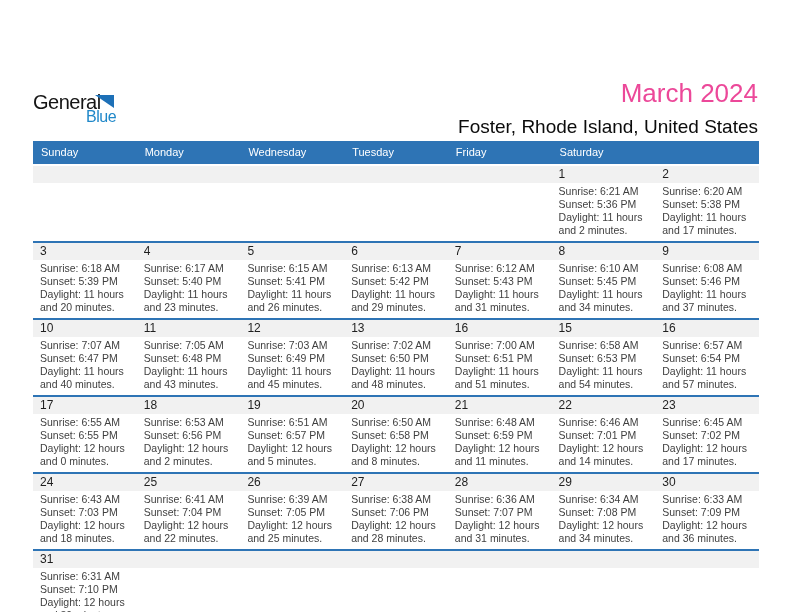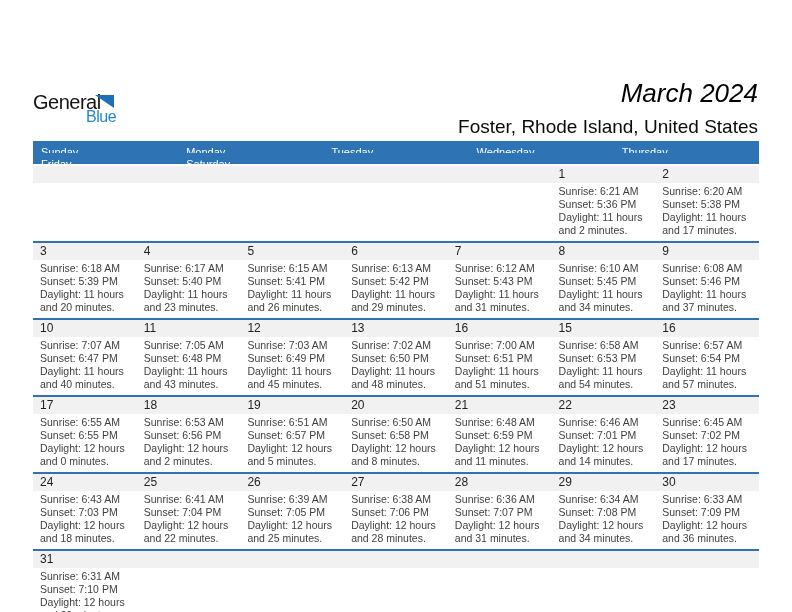--- a/index.html
+++ b/index.html
@@ -7,26 +7,26 @@
               font-family:"Liberation Sans", sans-serif; }
   .page { position:relative; width:792px; height:612px; background:#fff;margin-top:38px; }
 
   
   .logo { position:absolute; left:33px; top:45px; width:110px; height:48px; }
   .logo-word1 { position:absolute; left:0; top:8px; font-size:20px; color:#151515; letter-spacing:-0.5px; }
   .logo-triangle { position:absolute; left:62px; top:12px; width:19px; height:13px;
                    background:var(--triangle-blue); clip-path:polygon(0 0, 100% 0, 100% 100%); }
   .logo-word2 { position:absolute; left:53px; top:25px; font-size:16px; color:var(--logo-blue); letter-spacing:-0.5px; }
 
-  .page-title { position:absolute; top:40px; right:34px; font-size:26px; color:#000000; text-align:right;font-style:italic; }
+  .page-title { position:absolute; top:40px; right:34px; font-size:26px; color:#ec4899; text-align:right; }
   .page-subtitle { position:absolute; top:78px; right:34px; font-size:19px; color:#0b0b0b; text-align:right; }
 
   
   .calendar { position:absolute; left:33px; top:103px; width:726px; }
-  .weekday-row { display:grid; grid-template-columns:repeat(5,1fr); height:23px;
+  .weekday-row { display:grid; grid-template-columns:repeat(7,1fr); height:23px;
                  background:var(--header-blue); margin-bottom:2px; }
   .weekday-cell { color:#ffffff; font-size:11px; padding:5px 0 0 8px; overflow:hidden; white-space:nowrap; }
 
   .week-row { display:grid; grid-template-columns:repeat(7,1fr); min-height:71px; background:#fff; }
   .week-row.sep { border-bottom:2px solid var(--separator-blue); }
   .day-cell { overflow:hidden; }
   .num-band { height:17px; background:var(--band-gray); font-size:12px; color:#1f1f1f;
               padding:1px 0 0 7px; }
   .day-body { padding:2px 4px 4px 7px; font-size:10.5px; line-height:13px; color:#3f3f3f; }
   .day-body div { white-space:nowrap; }
@@ -42,23 +42,22 @@
     <span class="logo-word2">Blue</span>
   </div>
 
   <div class="page-title">March 2024</div>
   <div class="page-subtitle">Foster, Rhode Island, United States</div>
 
   <div class="calendar">
     <div class="weekday-row">
       <div class="weekday-cell">Sunday</div>
       <div class="weekday-cell">Monday</div>
+      <div class="weekday-cell">Wednesday</div>
       <div class="weekday-cell">Tuesday</div>
-      <div class="weekday-cell">Wednesday</div>
-      <div class="weekday-cell">Thursday</div>
       <div class="weekday-cell">Friday</div>
       <div class="weekday-cell">Saturday</div>
     </div>
     <div id="calendar-grid">
         <div class="week-row sep">
           <div class="day-cell">
             <div class="num-band"></div>
             <div class="day-body"></div>
           </div>
           <div class="day-cell">

